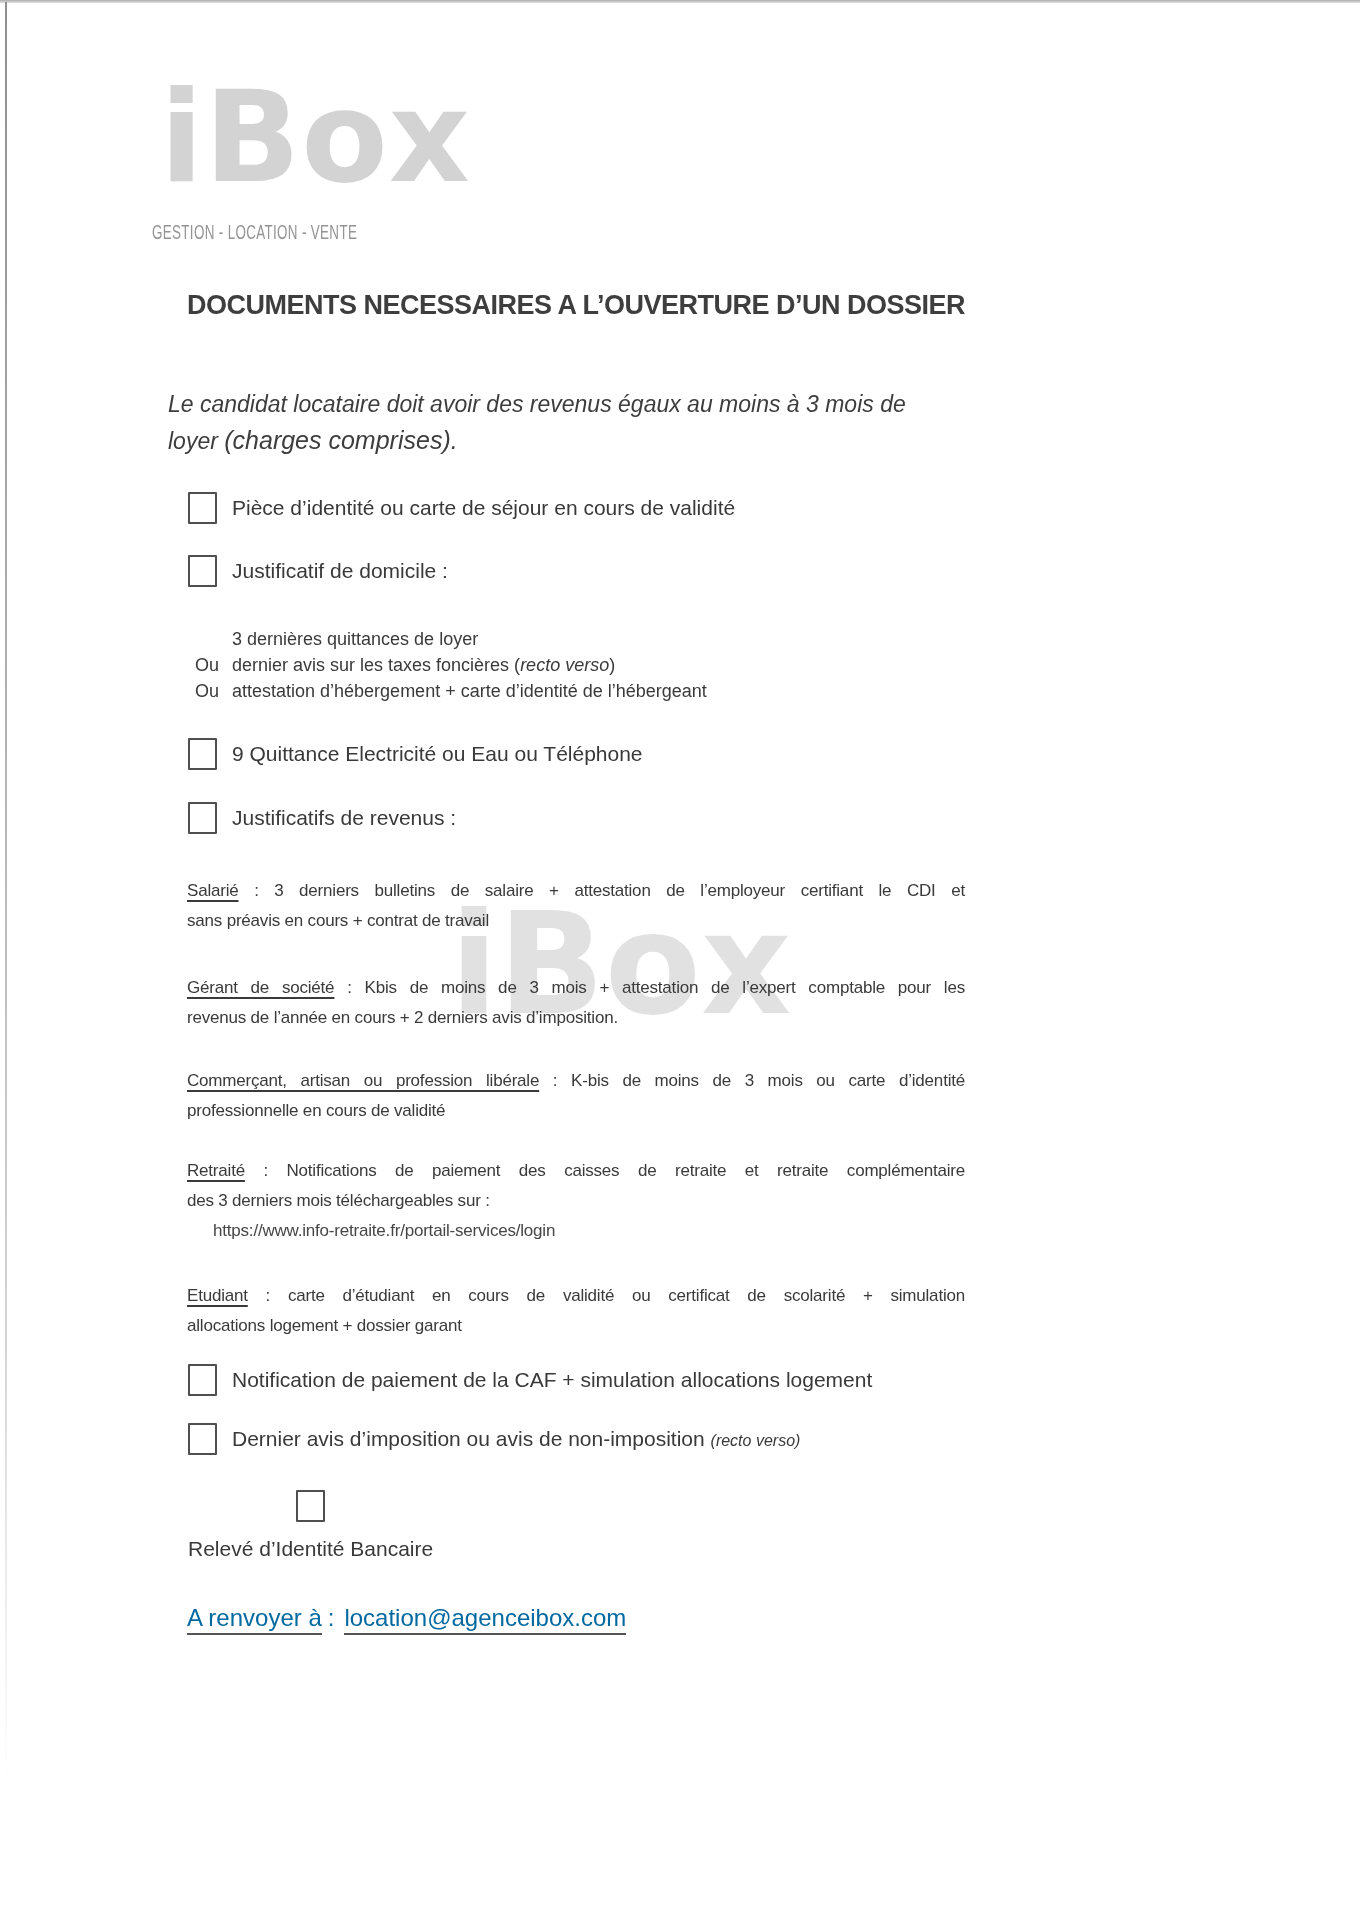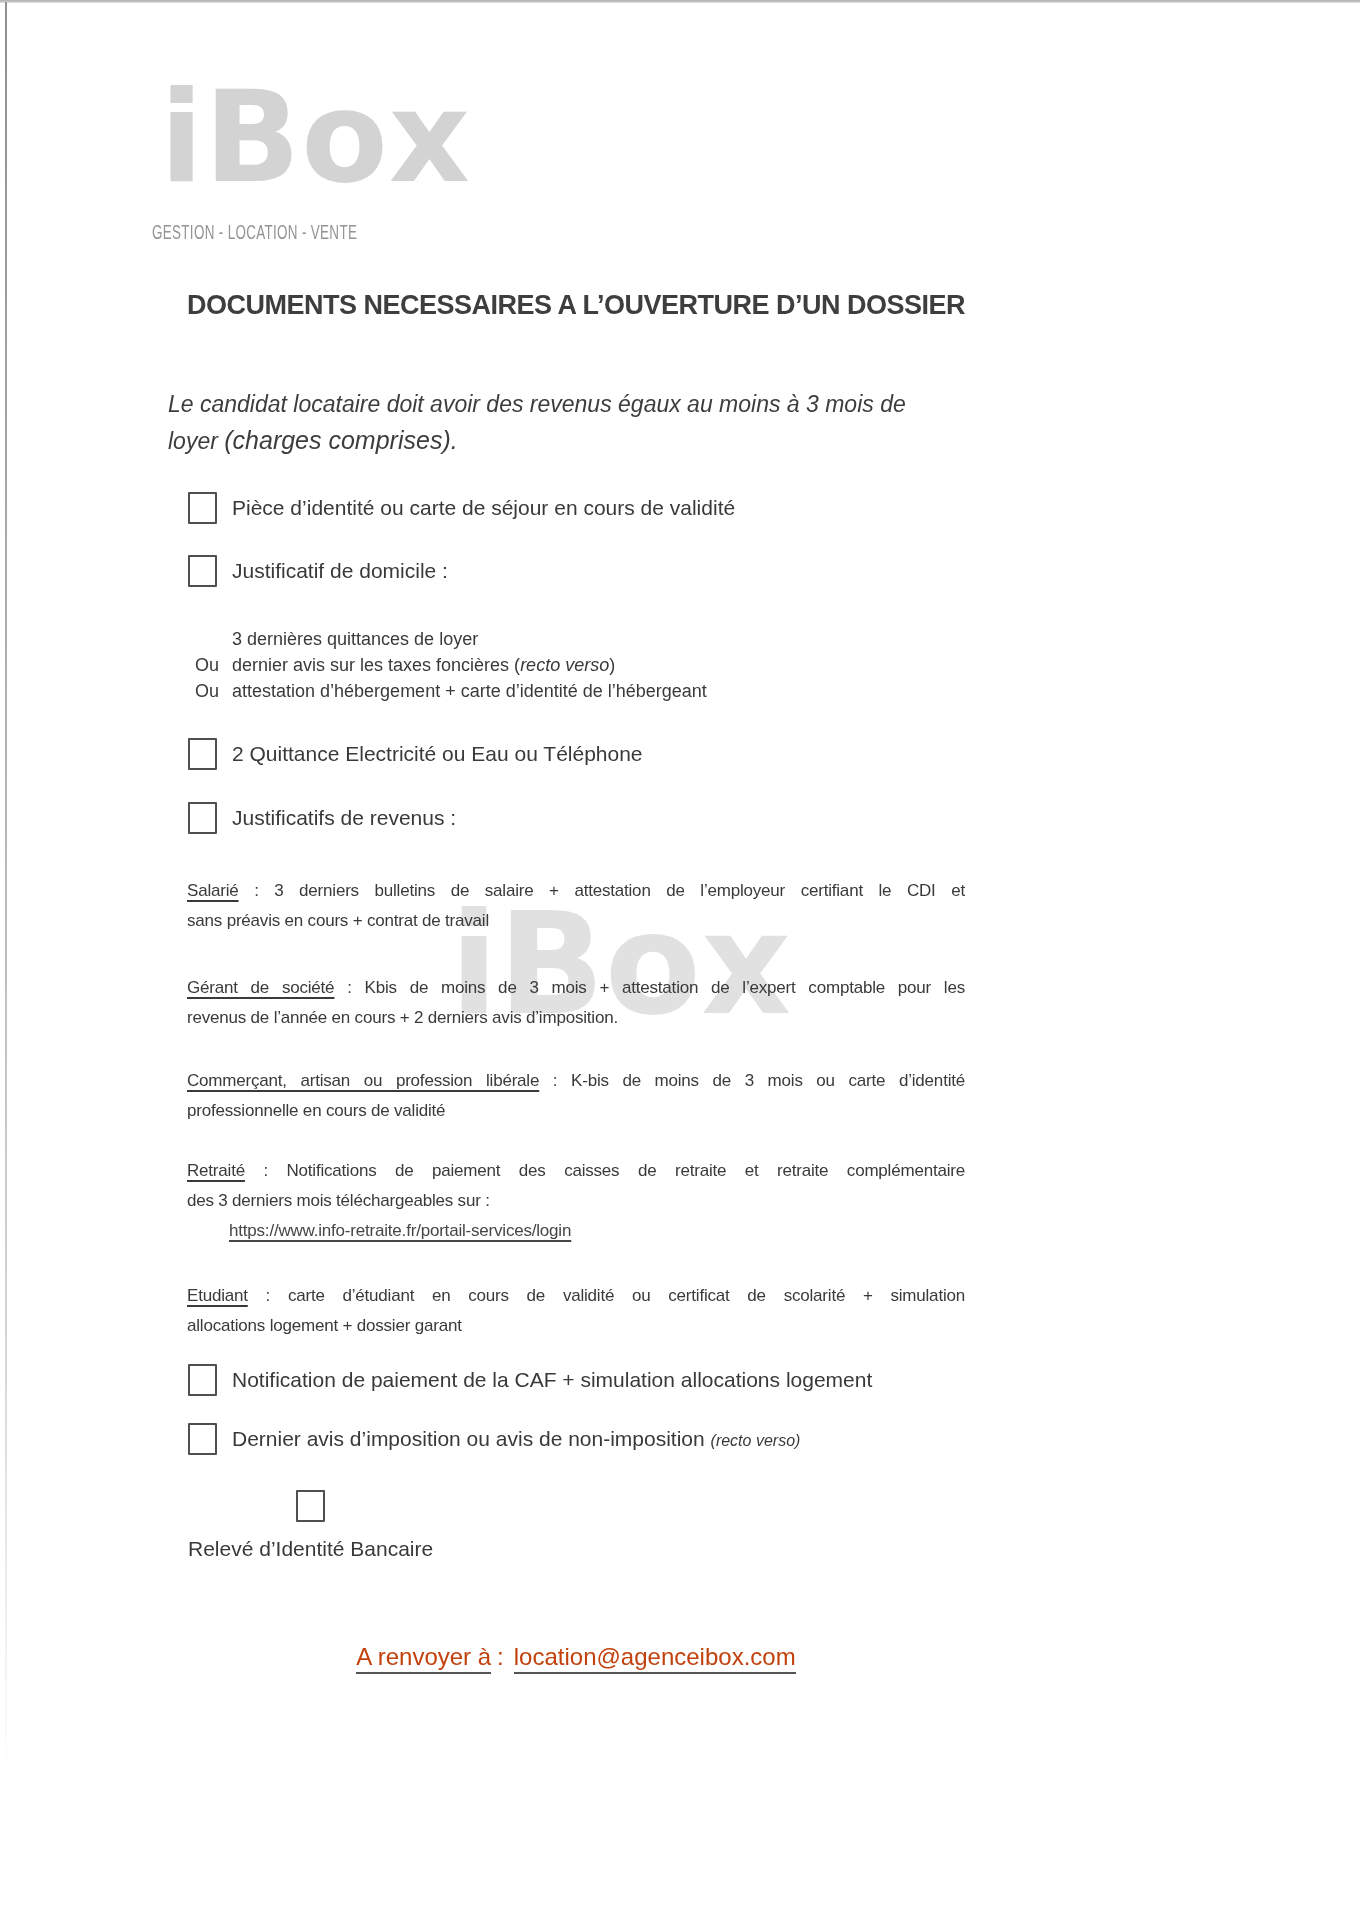--- a/index.html
+++ b/index.html
@@ -37,37 +37,37 @@
   .options{position:absolute;left:195px;top:626px;z-index:1;font-size:18px;line-height:26px;color:#3a3a3a;}
   .opt-row{display:flex;}
   .opt-or{width:37px;flex:none;}
   .opt-text{white-space:nowrap;}
   .opt-text .em{font-style:italic;}
   
   .cat{position:absolute;left:187px;width:778px;z-index:1;
     font-size:17px;letter-spacing:-0.2px;line-height:30px;color:#3a3a3a;}
   .cat-l1{text-align:justify;text-align-last:justify;}
   .cat-h{text-decoration:underline;text-underline-offset:4px;text-decoration-thickness:1.5px;}
-  .cat-link{margin-left:42px;text-decoration:underline;text-underline-offset:4px;
+  .cat-link{margin-left:26px;text-underline-offset:4px;
     text-decoration-thickness:1.5px;color:#464646;display:inline-block;}
   .cat-salarie{top:876px;}
   .cat-gerant{top:973px;}
   .cat-commercant{top:1066px;}
   .cat-retraite{top:1156px;}
   .cat-etudiant{top:1281px;}
   .cb-identity{top:492px;}
   .cb-domicile{top:555px;}
   .cb-quittance{top:738px;}
   .cb-revenus{top:802px;}
   .cb-caf{top:1364px;}
   .cb-imposition{top:1423px;}
   .cb-rib{top:1490px;flex-direction:column;}
   
-  .footer{position:absolute;left:187px;top:1643px;width:778px;z-index:1;
-    display:flex;justify-content:center;align-items:baseline;font-size:24px;color:#c2410c;}
+  .footer{position:absolute;left:187px;top:1604px;width:778px;z-index:1;
+    display:flex;align-items:baseline;font-size:24px;color:#0369a1;}
   .footer .u{border-bottom:2px solid #555;padding-bottom:1px;}
   .footer .sep{margin:0 10px 0 6px;}
   
   .watermark{position:absolute;left:450px;top:895px;z-index:0;
     font-family:"DejaVu Sans",sans-serif;font-weight:700;font-size:140px;line-height:140px;
     color:#c9c9c9;opacity:0.55;letter-spacing:0;}
 </style>
 </head>
 <body>
 
@@ -108,21 +108,21 @@
     <span class="opt-text"><span>dernier avis sur les taxes foncières (</span><span class="em">recto verso</span><span>)</span></span>
   </div>
   <div class="opt-row">
     <span class="opt-or">Ou</span>
     <span class="opt-text">attestation d’hébergement + carte d’identité de l’hébergeant</span>
   </div>
 </div>
 
 <div class="cb-row cb-quittance">
   <span class="cb-box"></span>
-  <span class="cb-label">2 Quittance Electricité ou Eau ou Téléphone</span>
+  <span class="cb-label">9 Quittance Electricité ou Eau ou Téléphone</span>
 </div>
 
 <div class="cb-row cb-revenus">
   <span class="cb-box"></span>
   <span class="cb-label">Justificatifs de revenus :</span>
 </div>
 
 <div class="cat cat-salarie">
   <div class="cat-l1"><span class="cat-h">Salarié</span><span> : </span><span>3 derniers bulletins de salaire + attestation de l’employeur certifiant le CDI et</span></div>
   <div>sans préavis en cours + contrat de travail</div>

